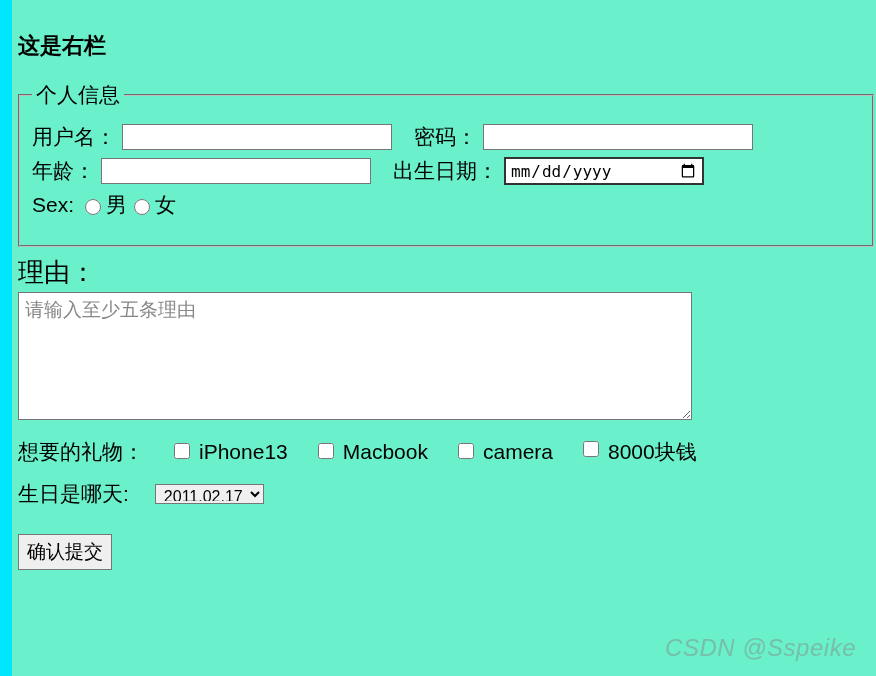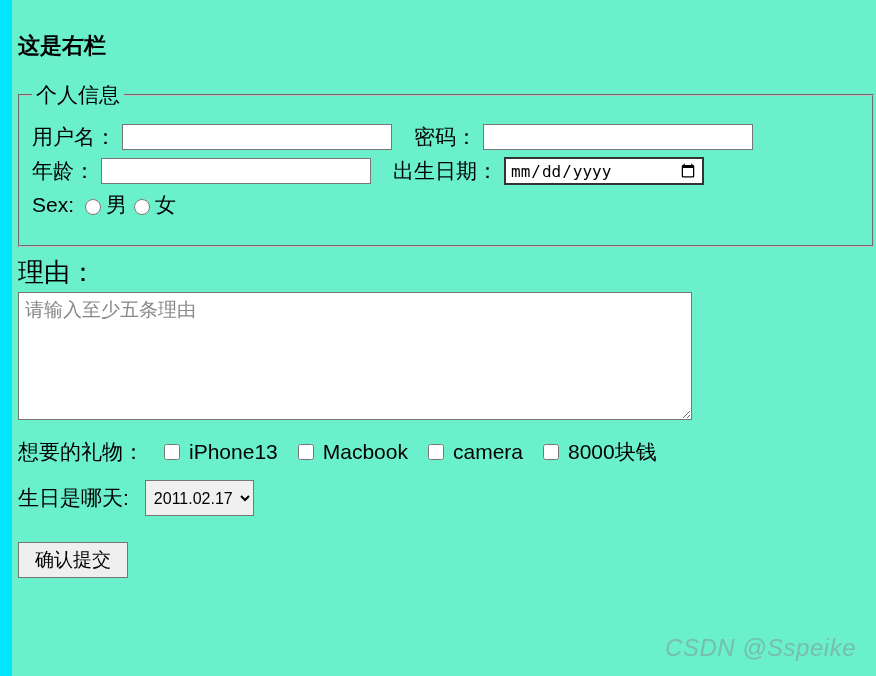--- a/index.html
+++ b/index.html
@@ -88,39 +88,39 @@
       color: #333;
     }
     textarea::placeholder {
       color: #888;
     }
     .gift-row, .birthday-row {
       font-size: 21px;
       margin: 14px 0 6px 0;
       display: flex;
       align-items: center;
-      gap: 16px;
+      gap: 26px;
       flex-wrap: wrap;
     }
     .gift-row .opt {
       display: inline-flex;
-      align-items: center;
+      align-items: flex-start;
       gap: 6px;
     }
     select {
       font-size: 16px;
       padding: 2px 4px;
       border: 1px solid #767676;
       background: #f0f0f0;
-      height: 36px;
+      height: 20px;
     }
     .submit-btn {
       margin-top: 20px;
       font-size: 19px;
-      padding: 4px 16px;
+      padding: 4px 8px;
       border: 1px solid #767676;
       background: #efefef;
       cursor: pointer;
     }
     .watermark {
       position: absolute;
       bottom: 14px;
       right: 20px;
       color: rgba(130, 150, 145, 0.55);
       font-size: 24px;

